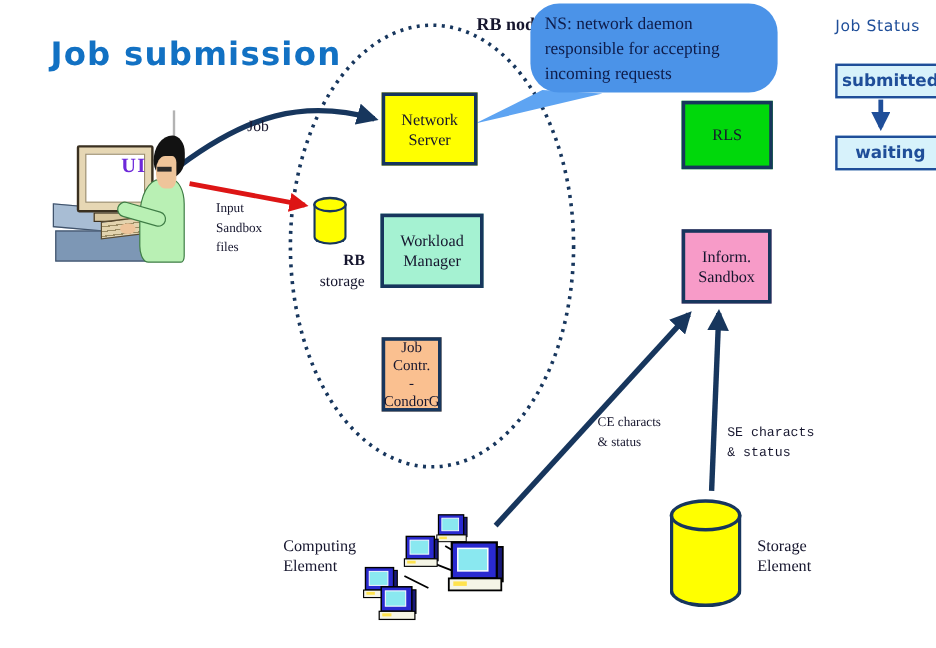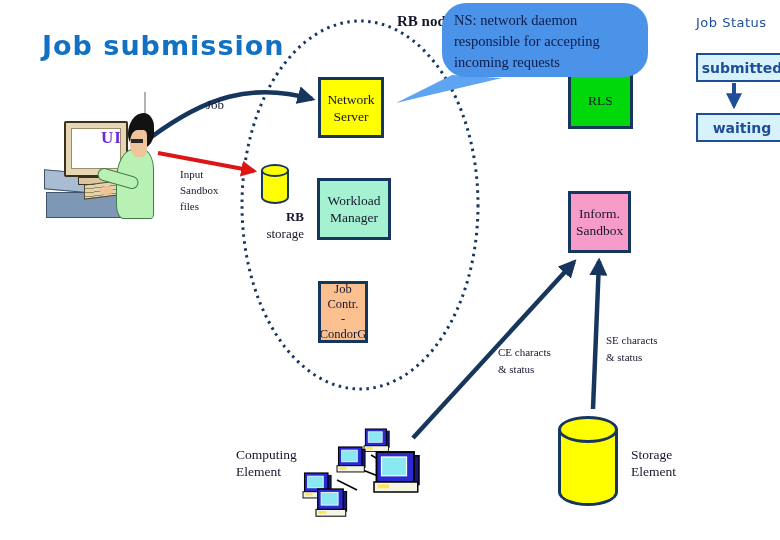--- a/index.html
+++ b/index.html
@@ -19,36 +19,36 @@
          font-size:27px;letter-spacing:1px;color:var(--title-blue);z-index:5;}
   #rb-node{left:397px;top:13px;font-size:15px;font-weight:bold;z-index:1;}
   #job-label{left:206px;top:97px;font-size:13px;z-index:5;}
   #ui-label{left:86px;top:128px;width:36px;text-align:right;font-size:17px;font-weight:bold;
             color:#6d28d9;letter-spacing:1px;z-index:4;}
   .txtblock{font-size:11px;line-height:16px;z-index:5;}
   #input-sandbox{left:180px;top:166px;}
   #rb-storage-label{left:246px;top:208px;width:58px;text-align:right;font-size:13px;line-height:17px;}
   #rb-storage-label .ln:first-child{font-weight:bold;}
   #ce-characts{left:498px;top:344px;line-height:17px;}
-  #se-characts{left:606px;top:332px;line-height:17px;}
+  #se-characts{left:606px;top:353px;line-height:17px;font-family:Liberation Mono, monospace;}
   #computing-element{left:236px;top:446px;font-size:13.5px;line-height:17px;}
   #storage-element-label{left:631px;top:446px;font-size:13.5px;line-height:17px;}
   .ln{display:block;}
   
   #ns-callout{left:442px;top:3px;width:206px;height:74px;background:var(--callout);
               border-radius:24px;z-index:6;padding:7px 8px 0 12px;box-sizing:border-box;
               font-size:14.5px;line-height:21px;color:#0e1c4a;}
   
   .node{border:3px solid var(--navy);display:flex;flex-direction:column;justify-content:center;
         align-items:center;text-align:center;font-size:13.5px;line-height:17px;z-index:4;
         box-sizing:border-box;}
-  #network-server{left:318px;top:77px;width:66px;height:61px;background:var(--ns-fill);}
-  #workload-manager{left:317px;top:178px;width:74px;height:62px;background:var(--wm-fill);align-items:center;}
-  #rls{left:568px;top:72px;width:65px;height:57px;background:var(--rls-fill);}
-  #inform-service{left:568px;top:191px;width:63px;height:62px;background:var(--is-fill);}
+  #network-server{left:318px;top:77px;width:80px;height:61px;background:var(--ns-fill);}
+  #workload-manager{left:317px;top:178px;width:86px;height:62px;background:var(--wm-fill);align-items:center;}
+  #rls{left:568px;top:84px;width:76px;height:57px;background:var(--rls-fill);}
+  #inform-service{left:568px;top:191px;width:75px;height:62px;background:var(--is-fill);}
   #job-contr{left:318px;top:281px;width:50px;height:62px;background:var(--jc-fill);
              font-size:12.5px;line-height:15px;}
   
   #job-status-title{left:696px;top:15px;font-family:"DejaVu Sans",sans-serif;font-size:13px;
                     color:var(--status-blue);letter-spacing:.5px;z-index:5;}
   .status-box{border:2px solid var(--status-blue);background:var(--status-fill);width:92px;height:29px;
               display:flex;align-items:center;justify-content:center;z-index:4;box-sizing:border-box;
               font-family:"DejaVu Sans",sans-serif;font-weight:bold;font-size:14px;color:var(--status-blue);}
   #status-submitted{left:696px;top:53px;}
   #status-waiting{left:696px;top:113px;}

